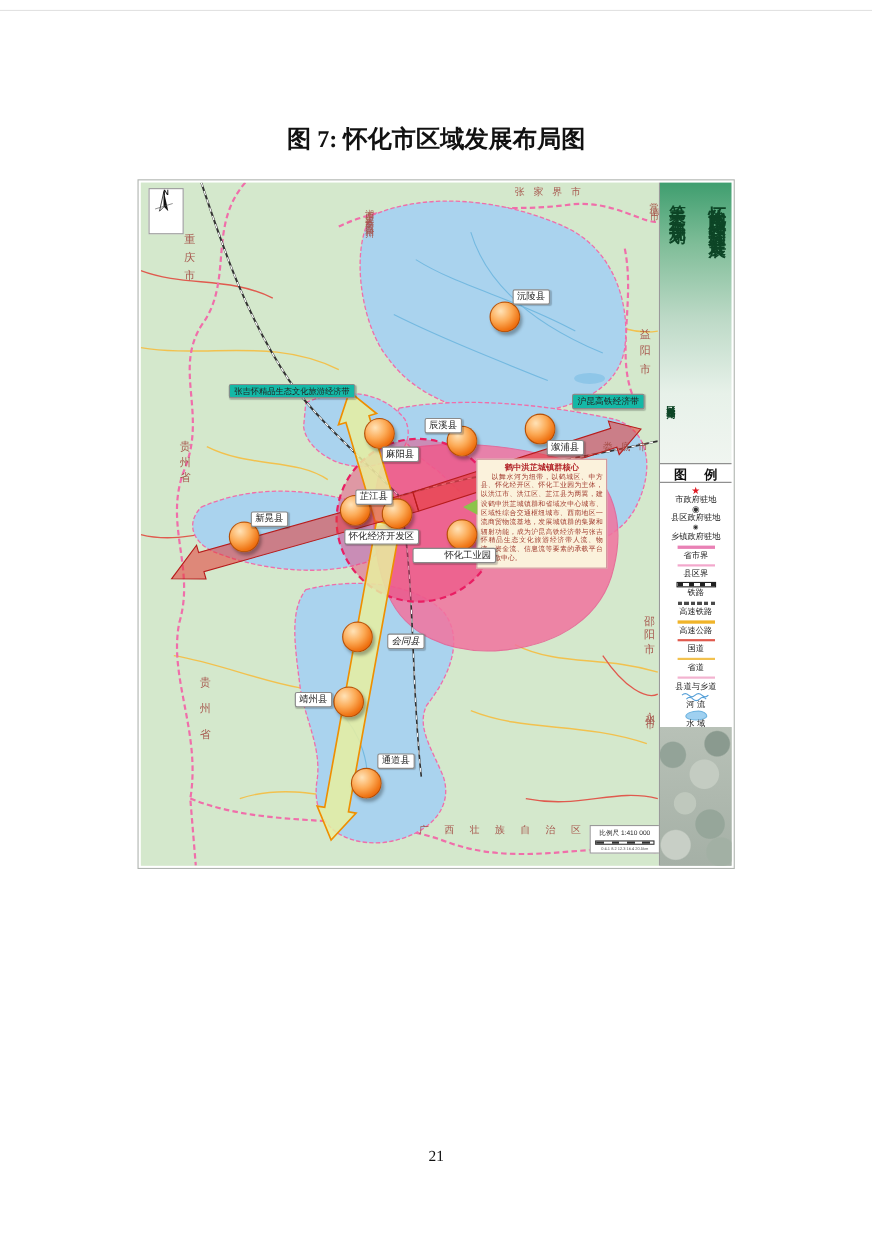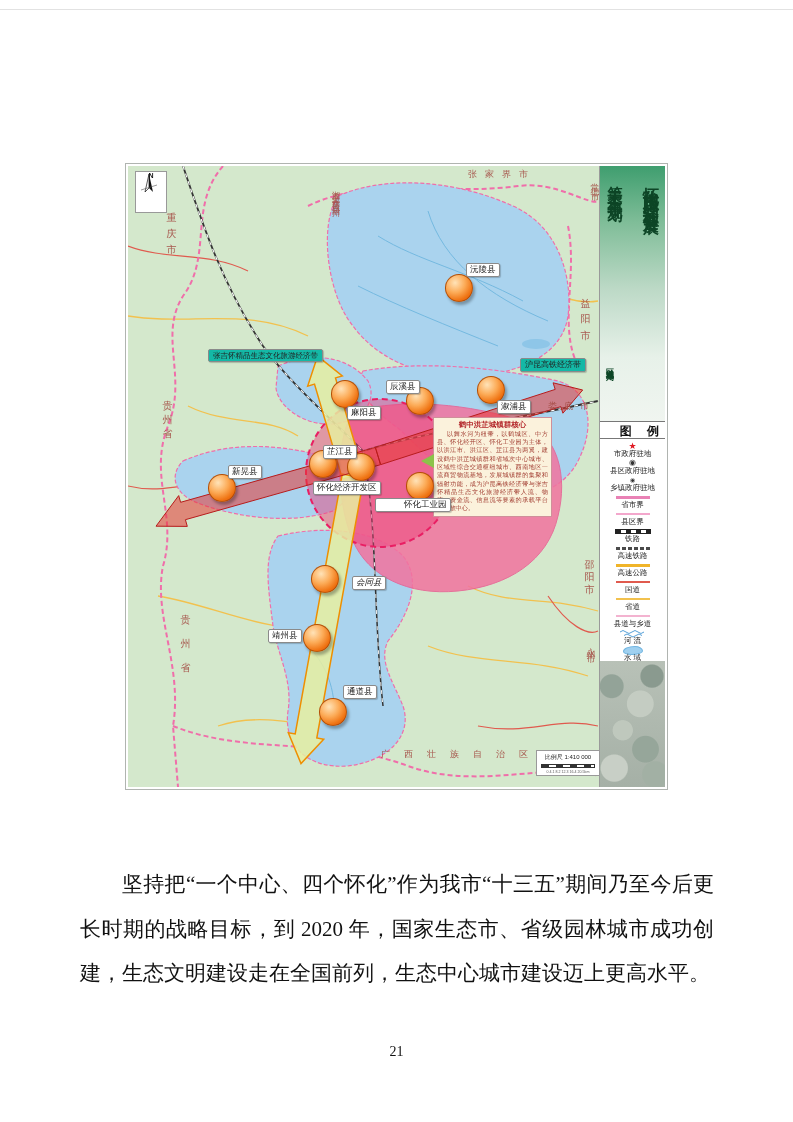--- a/index.html
+++ b/index.html
@@ -53,21 +53,21 @@
   .side-panel{position:relative;width:66px;height:621px;flex:none;border-left:1px solid #9a9a9a;
     background:#fff;box-sizing:border-box;}
   .panel-title-area{position:relative;height:255px;
     background:linear-gradient(180deg,#3f9e6f 0%,#7fbd98 22%,#bcd9c6 48%,#e7f1e9 75%,#f0f5f0 100%);}
   .v-text{position:absolute;writing-mode:vertical-rl;text-orientation:upright;color:#0d4526;
     font-weight:bold;line-height:1;}
   .v-text.main{right:6px;top:8px;font-size:16px;letter-spacing:3px;}
   .v-text.sub{left:8px;top:8px;font-size:15px;letter-spacing:3px;}
   .v-text.section{left:5px;top:196px;font-size:8px;letter-spacing:1px;font-weight:bold;}
   .legend-header{height:18px;border-top:1px solid #777;border-bottom:1px solid #777;
-    background:#fff;text-align:right;font-size:12px;font-weight:bold;letter-spacing:6px;
+    background:#fff;text-align:center;font-size:12px;font-weight:bold;letter-spacing:6px;
     line-height:18px;color:#111;padding-left:6px;box-sizing:border-box;}
   .legend-list{height:222px;background:#fff;display:flex;flex-direction:column;
     align-items:center;padding-top:3px;box-sizing:border-box;}
   .legend-item{display:flex;flex-direction:column;align-items:center;height:17px;flex:none;}
   .lsym{height:8px;display:flex;align-items:center;justify-content:center;}
   .llab{font-size:7.5px;color:#222;line-height:1.1;white-space:nowrap;}
   .sym-star{color:#e01b24;font-size:9px;line-height:1;}
   .sym-circ{font-size:8px;line-height:1;color:#333;}
   .sym-circ.sm{font-size:6px;}
   .sym-line{display:inline-block;width:34px;}
@@ -100,20 +100,21 @@
     text-align:justify;text-indent:2em;}
   .page-num{position:absolute;left:0;top:1044px;width:100%;text-align:center;
     font-family:"Liberation Serif",serif;font-size:14px;color:#111;}
 </style>
 </head>
 <body>
 
 <div class="page">
   <div class="top-rule"></div>
 
+  <div class="figure-title">图 7: 怀化市区域发展布局图</div>
 
   <div class="map-figure">
     <div class="map-canvas">
       <svg width="471" height="621" viewBox="0 0 471 621">
 
         <rect x="0" y="0" width="471" height="621" fill="#d4e8cc"></rect>
 
         <g stroke="#f2c14e" stroke-width="1.3" fill="none">
           <path d="M0 150 C60 160 120 140 180 170"></path>
           <path d="M30 430 C90 440 140 470 200 460"></path>
@@ -324,15 +325,14 @@
             <span class="lsym">
               <span class="sym-water"></span>
             </span>
             <span class="llab">水 域</span>
           </div>
         </div>
       <div class="panel-texture"></div>
     </div>
   </div>
 
-  <div class="paragraph">坚持把“一个中心、四个怀化”作为我市“十三五”期间乃至今后更长时期的战略目标，到 2020 年，国家生态市、省级园林城市成功创建，生态文明建设走在全国前列，生态中心城市建设迈上更高水平。</div>
   <div class="page-num">21</div>
 </div>
 
 </body></html>

